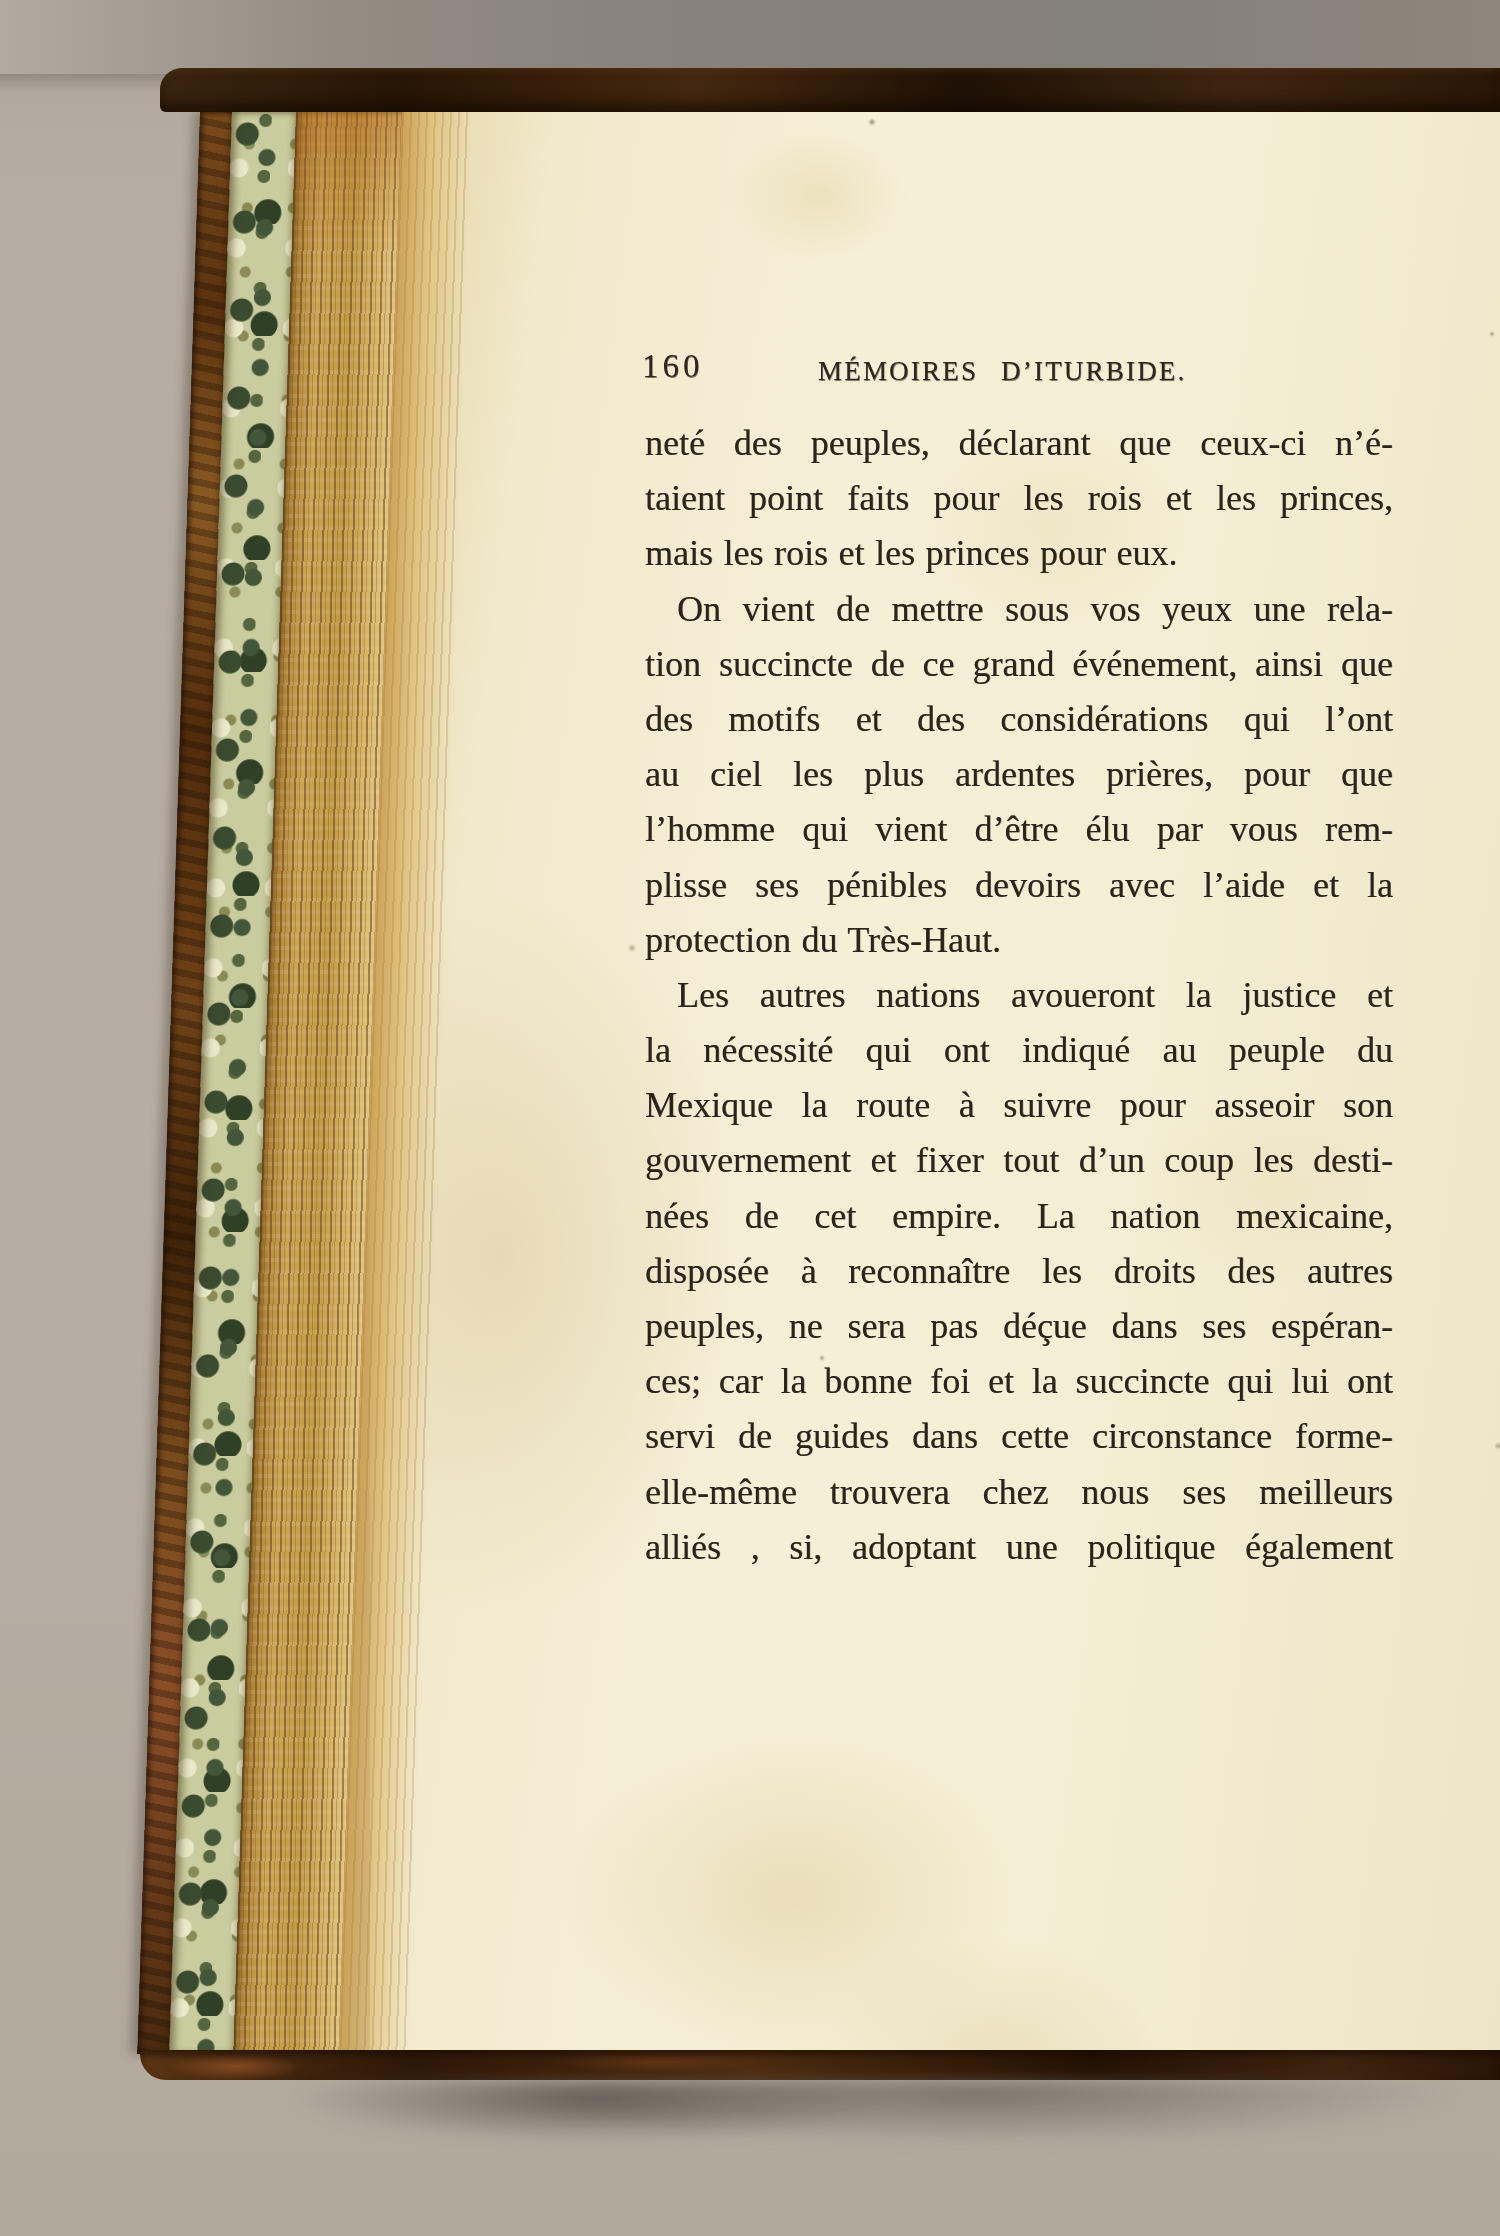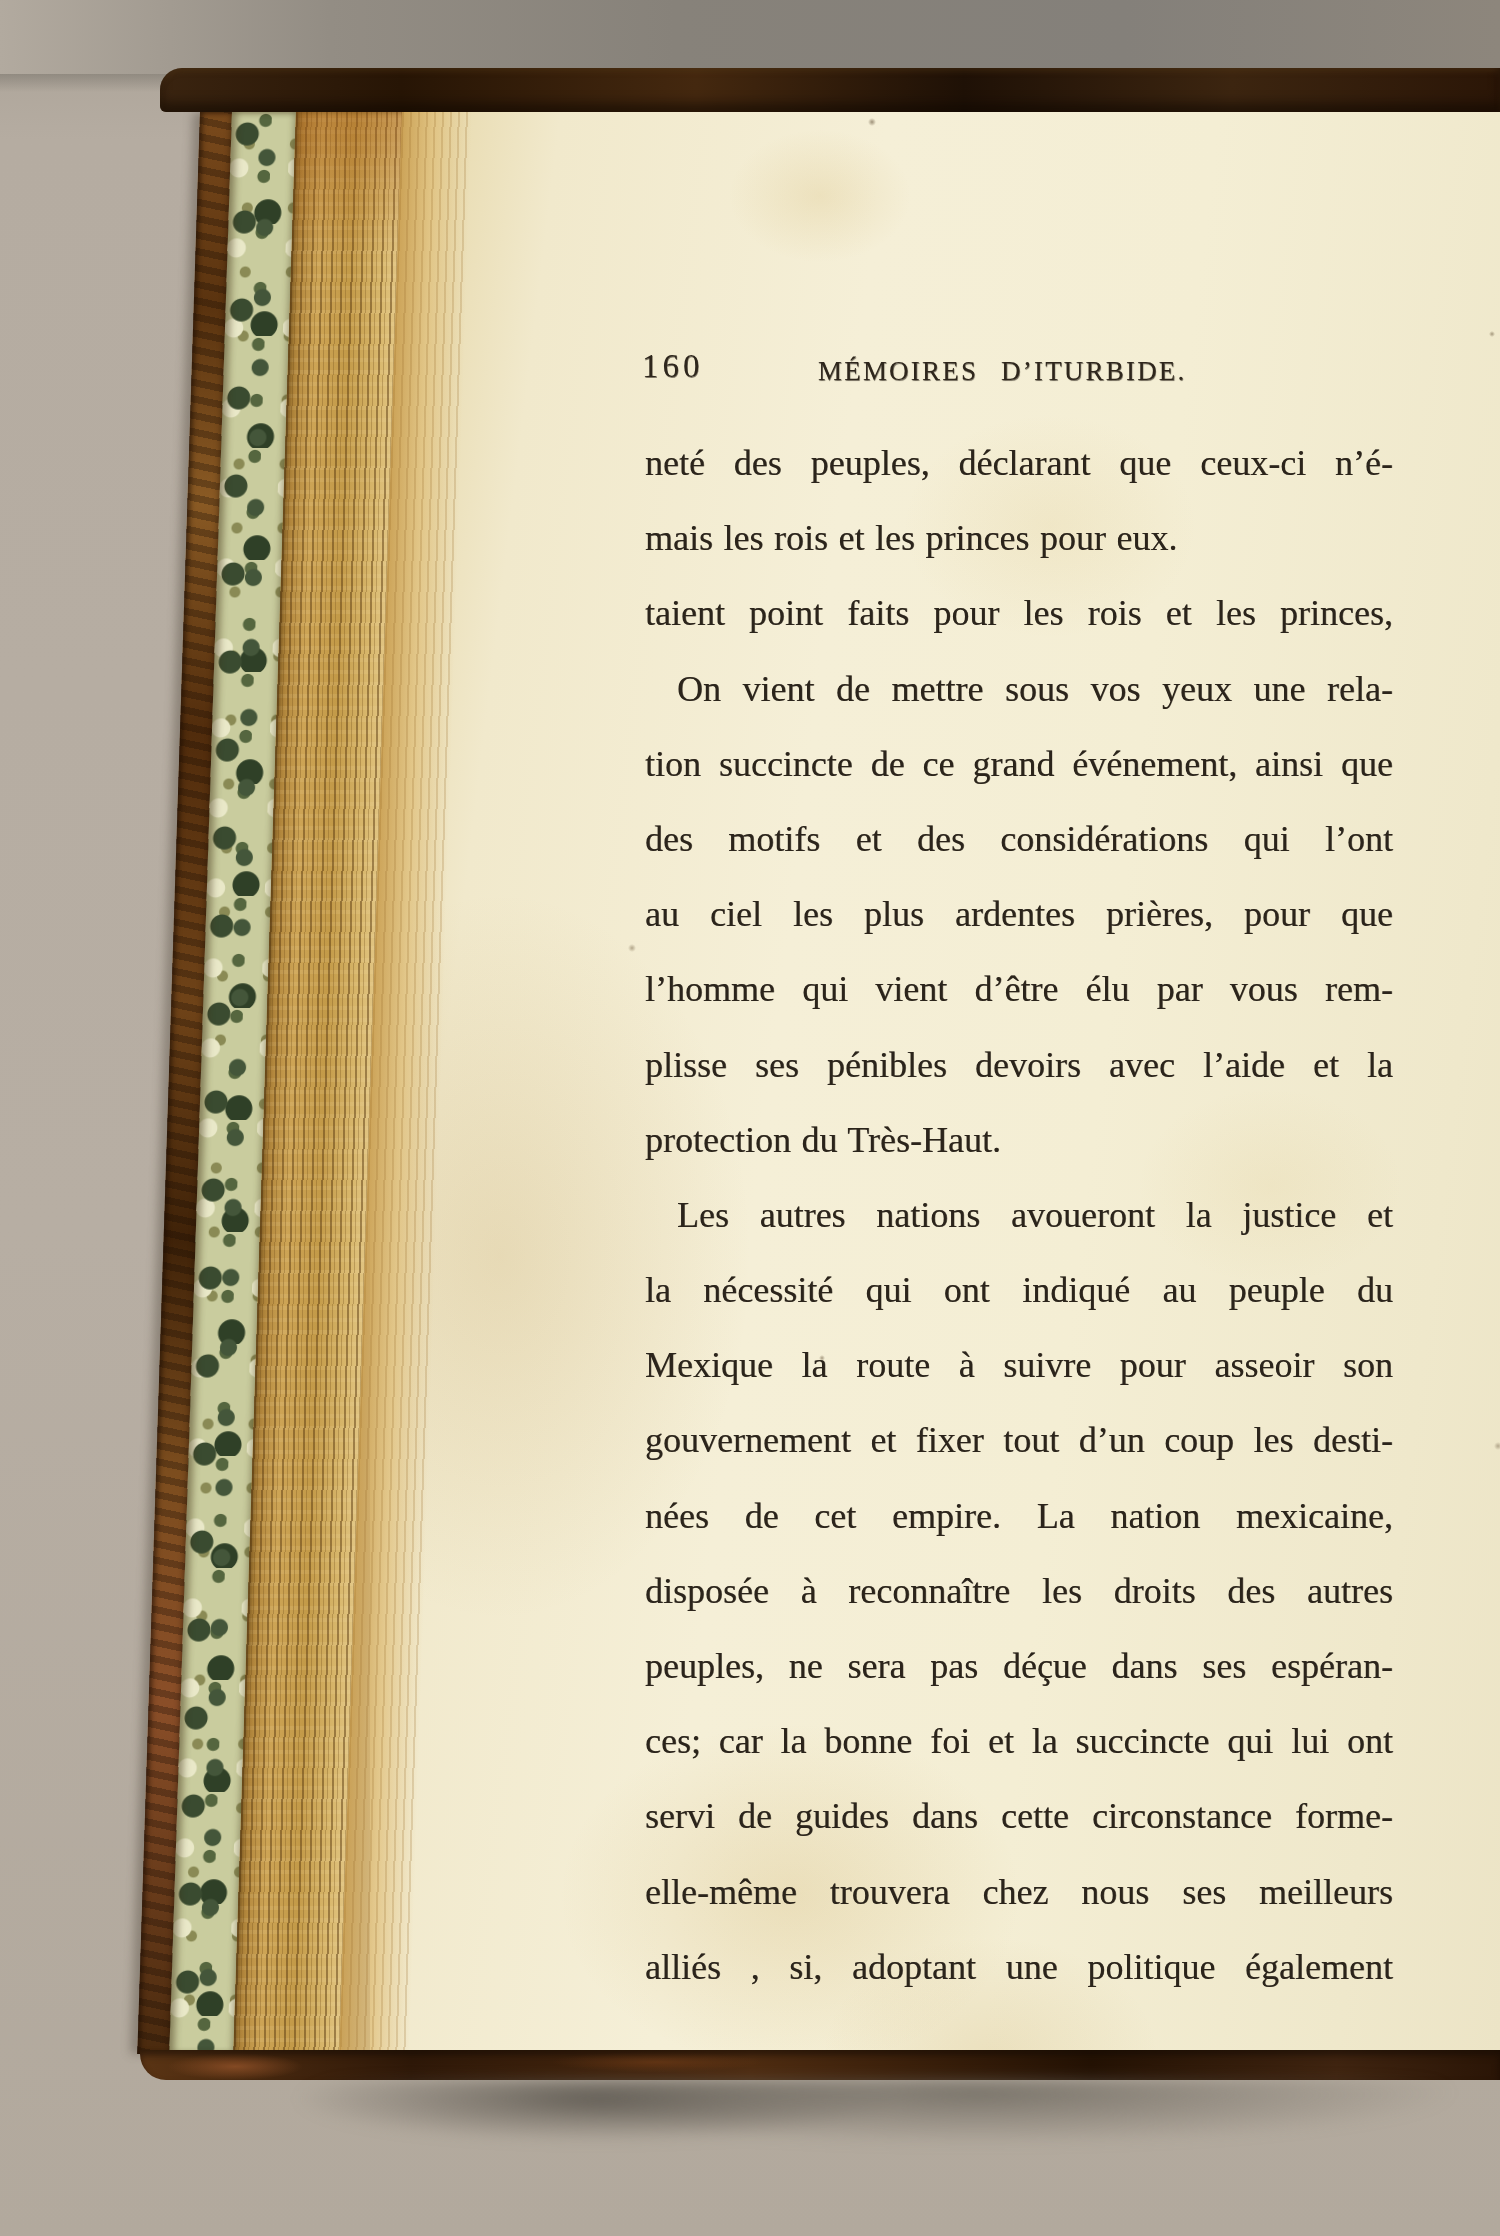--- a/index.html
+++ b/index.html
@@ -115,42 +115,42 @@
   .running-title{
     position:absolute;left:448px;top:250px;
     font-size:27px;letter-spacing:2.2px;word-spacing:14px;color:#2e261c;
     text-shadow:0.6px 0.6px 0.7px rgba(46,38,28,.65);
   }
   .body-text{
     position:absolute;left:275px;top:310px;width:748px;
     font-size:36px;line-height:55.2px;word-spacing:1.5px;
     text-shadow:0.45px 0.45px 0.6px rgba(43,36,27,.55);
   }
-  .body-text .line{text-align:justify;text-align-last:justify;height:55.2px;overflow:visible;margin-top:20px;}
+  .body-text .line{text-align:justify;text-align-last:justify;height:55.2px;overflow:visible;}
   .body-text .line.noj{text-align-last:left;}
   .body-text .line.indent{padding-left:32px;}
 </style>
 </head>
 <body>
 
 <div class="frame">
   <div class="wall-top"></div>
 
   <div class="book">
 
     <div class="page">
       <div class="specks"></div>
 
       <div class="print">
         <div class="page-number">160</div>
         <div class="running-title">MÉMOIRES D’ITURBIDE.</div>
         <div class="body-text">
             <div class="line">neté des peuples, déclarant que ceux-ci n’é-</div>
+            <div class="line">taient point faits pour les rois et les princes,</div>
             <div class="line noj">mais les rois et les princes pour eux.</div>
-            <div class="line">taient point faits pour les rois et les princes,</div>
             <div class="line indent">On vient de mettre sous vos yeux une rela-</div>
             <div class="line">tion succincte de ce grand événement, ainsi que</div>
             <div class="line">des motifs et des considérations qui l’ont</div>
             <div class="line">au ciel les plus ardentes prières, pour que</div>
             <div class="line">l’homme qui vient d’être élu par vous rem-</div>
             <div class="line">plisse ses pénibles devoirs avec l’aide et la</div>
             <div class="line noj">protection du Très-Haut.</div>
             <div class="line indent">Les autres nations avoueront la justice et</div>
             <div class="line">la nécessité qui ont indiqué au peuple du</div>
             <div class="line">Mexique la route à suivre pour asseoir son</div>

